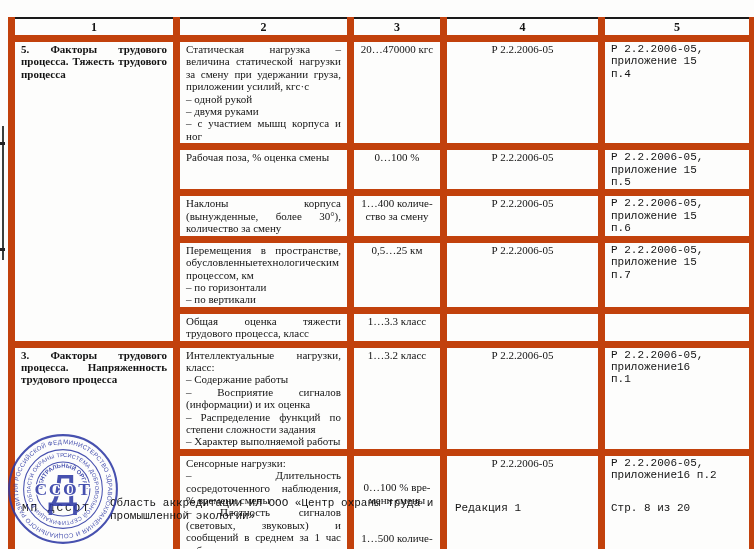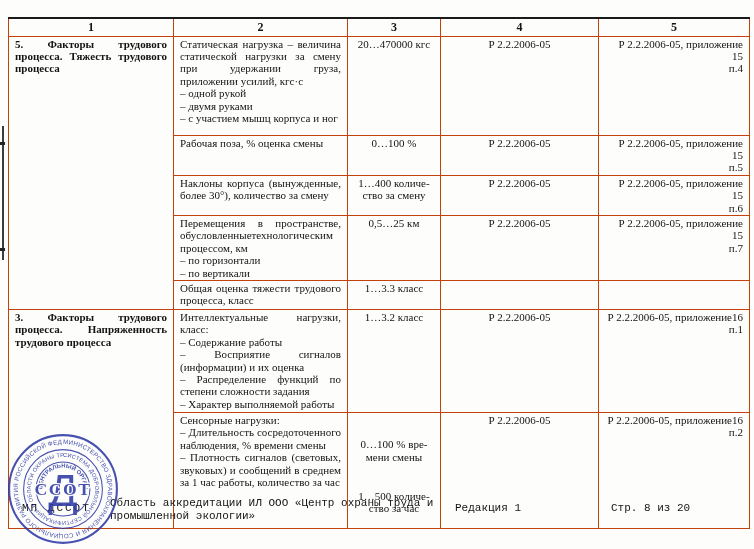--- a/index.html
+++ b/index.html
@@ -8,36 +8,36 @@
     background:#fdfdfc; color:#141414;
     font-family:"Liberation Serif", serif;
   }
   
   table.doc {
     position:absolute; left:8px; top:17px;
     border-collapse:collapse; table-layout:fixed;
     width:741px;
   }
   table.doc td, table.doc th {
-    border:1px solid #c2410c;
+    border:7px solid #c2410c;
     vertical-align:top;
     padding:1px 6px;
     font-size:11px; line-height:12.4px;
     overflow:hidden;
   }
   table.doc th {
     border-top:2px solid #1a1a1a;
     font-size:12px; line-height:14px; font-weight:bold;
     text-align:center; padding:1px 0;
   }
   .c1 { font-weight:bold; text-align:justify; }
   .c2 { text-align:justify; white-space:pre-line; }
   .c3 { text-align:center; white-space:pre-line; }
   .c4 { text-align:center; }
-  .c5 { text-align:right; white-space:pre-line; }
+  .c5 { text-align:left; white-space:pre-line;font-family:Liberation Mono, monospace; }
   .v1 { margin-top:12px; }
   .v2 { margin-top:14px; }
   
   .footer-item { position:absolute; font-size:11px; line-height:13px;font-family:Liberation Mono, monospace; }
   .mp { left:22px; top:502px; letter-spacing:2px; }
   .scope { left:110px; top:497px; width:348px; }
   .revision { left:455px; top:502px; }
   .pageno { left:611px; top:502px; }
   
   .edge-line { position:absolute; left:2px; top:126px; width:2px; height:134px; background:#3a3f3c; }

